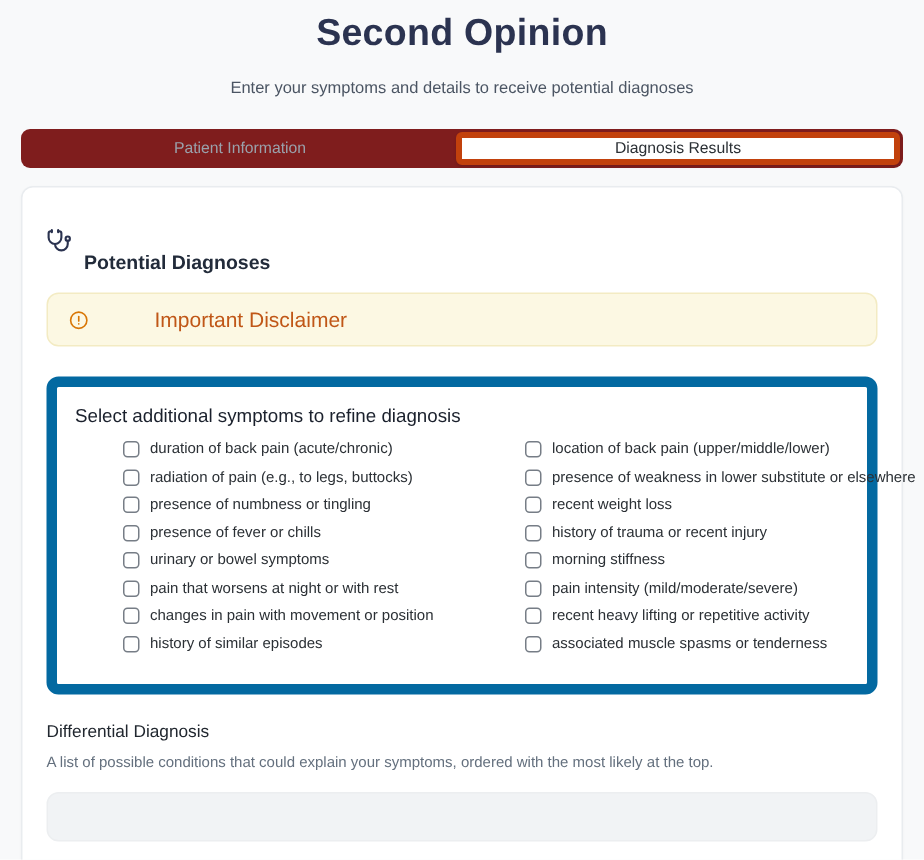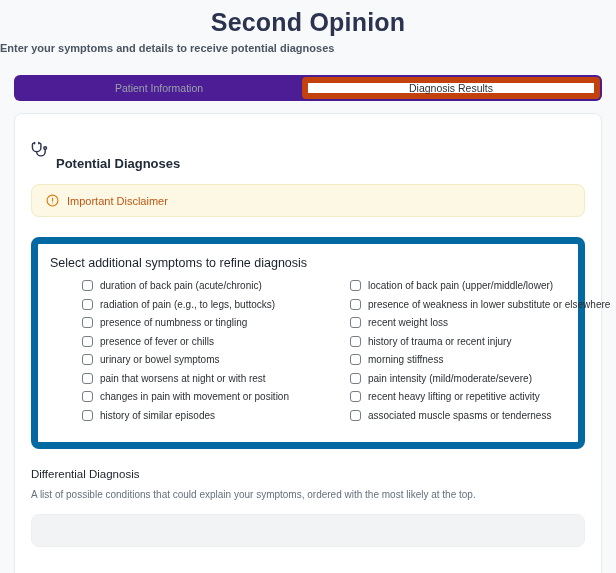--- a/index.html
+++ b/index.html
@@ -11,60 +11,60 @@
   }
   .page{width:616px;height:573px;position:relative;}
 
   
   .page-title{
     margin-top:8px;text-align:center;
     font-size:25px;font-weight:bold;color:#2b3350;
     letter-spacing:.2px;line-height:28px;
   }
   .page-subtitle{
-    margin-top:6px;text-align:left;
-    font-size:11px;color:#4b5563;font-weight:bold;
+    margin-top:17px;text-align:center;
+    font-size:11px;color:#4b5563;
   }
 
   
   .tabbar{
     margin:21px 14px 0 14px;height:26px;
-    background:#4c1d95;border-radius:6px;
+    background:#7f1d1d;border-radius:6px;
     display:flex;align-items:stretch;padding:2px;box-sizing:border-box;
   }
   .tab{
     flex:1 1 50%;display:flex;align-items:center;justify-content:center;
     font-size:10.5px;border-radius:4px;cursor:pointer;
     color:#9aa1ab;
   }
   .tab.active{
     background:#ffffff;color:#2b3035;font-weight:500;
     box-shadow:0 1px 2px rgba(0,0,0,.10);
-    border:6px solid #c2410c;
+    border:4px solid #c2410c;
   }
 
   
   .card{
     margin:12px 14px 0 14px;background:#ffffff;
     border:1px solid #e9ecef;border-radius:8px;
     box-shadow:0 1px 2px rgba(0,0,0,.04);
     padding:14px 16px 40px 16px;box-sizing:border-box;
   }
   .panel-title-row{display:flex;align-items:center;gap:8px;}
   .panel-title{font-size:13px;font-weight:bold;color:#222b3a;margin-top:28px;}
   .panel-icon{width:17px;height:17px;color:#2b3350;display:inline-flex;}
 
   
   .disclaimer{
     margin-top:13px;background:#fcf8e3;border:1px solid #f3ebc3;
     border-radius:8px;padding:9px 14px 9px 14px;box-sizing:border-box;
   }
   .disclaimer-head{display:flex;align-items:center;gap:8px;}
   .disclaimer-icon{width:13px;height:13px;color:#d97706;display:inline-flex;flex:0 0 auto;}
-  .disclaimer-title{font-size:11px;color:#c05717;}
+  .disclaimer-title{font-size:14px;color:#c05717;margin-left:36px;}
   .disclaimer-body{
     margin:4px 0 0 21px;font-size:10px;line-height:14px;color:#b45309;
     max-width:514px;
   }
 
   
   .symptoms-box{
     margin-top:20px;border:7px solid #0369a1;border-radius:8px;
     padding:12px 12px 14px 12px;box-sizing:border-box;background:#fff;
   }

